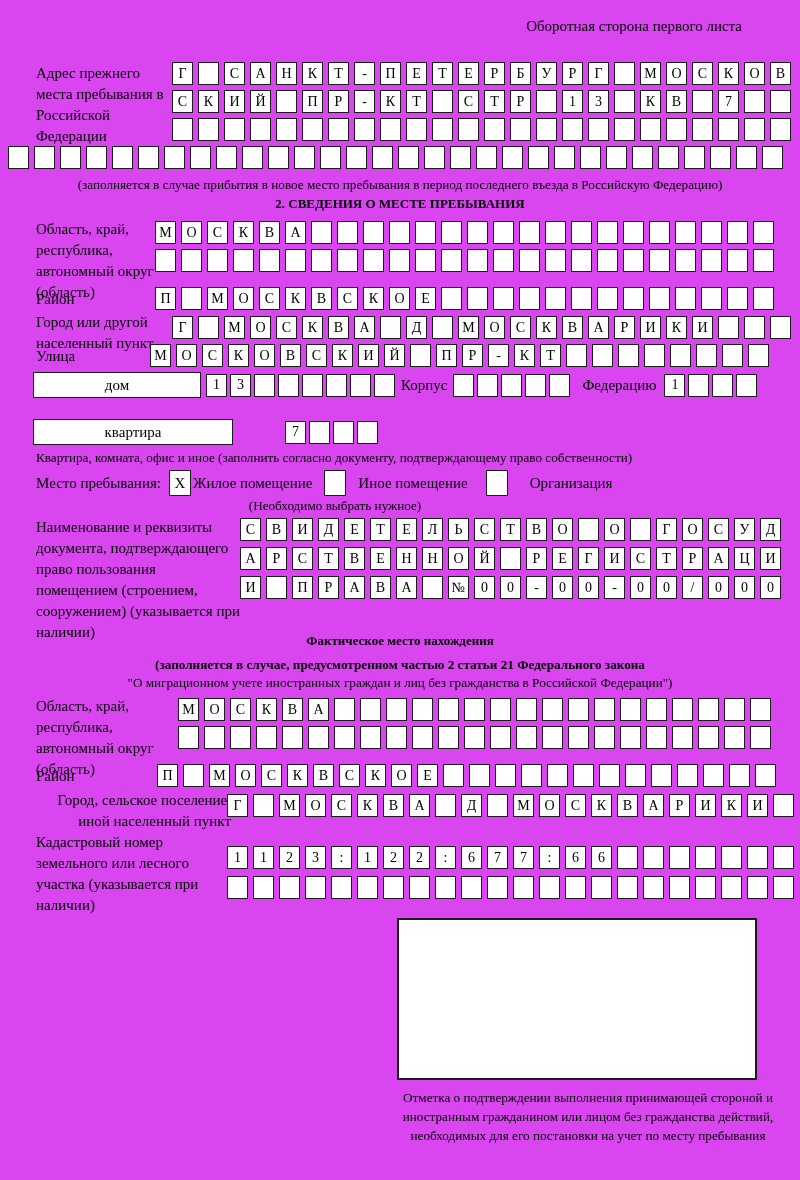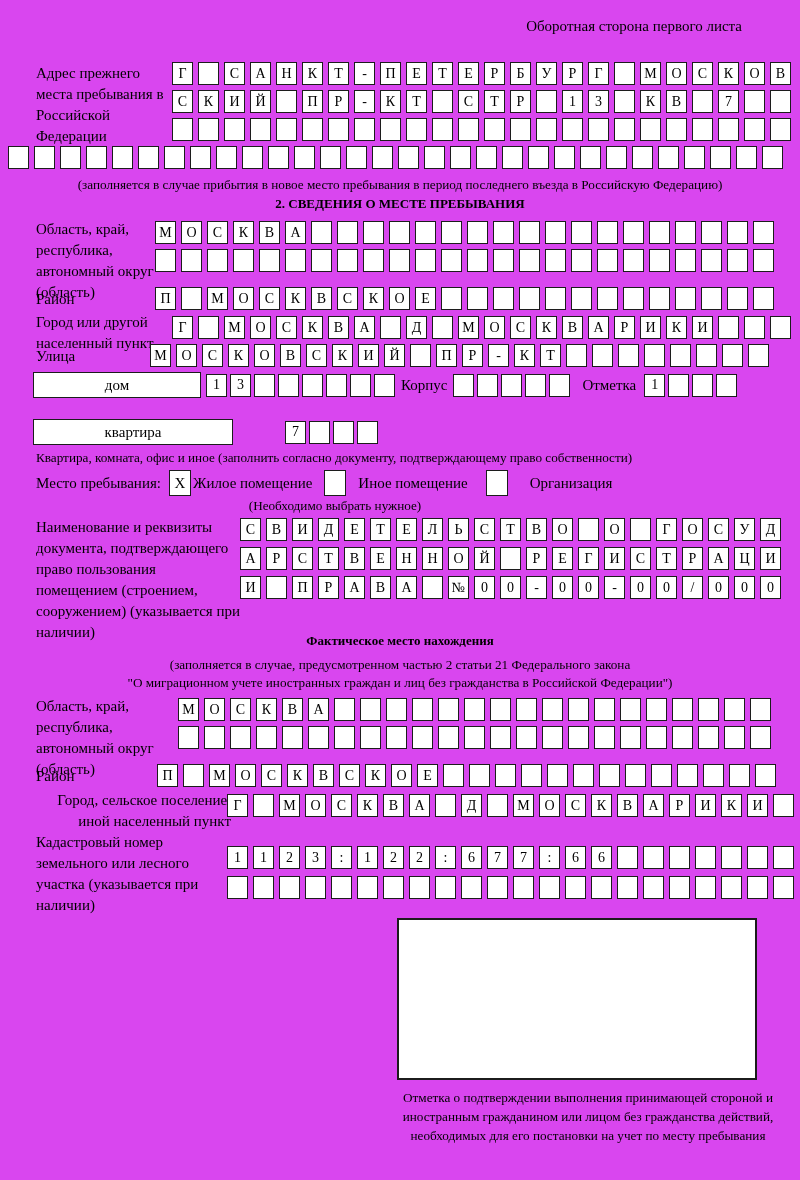--- a/index.html
+++ b/index.html
@@ -303,21 +303,21 @@
         <span class="cell"></span>
       </div>
     <div class="lbl" style="margin:0 6px;">Корпус</div>
     <div class="cellrow tight">
         <span class="cell"></span>
         <span class="cell"></span>
         <span class="cell"></span>
         <span class="cell"></span>
         <span class="cell"></span>
       </div>
-    <div class="lbl" style="margin:0 8px 0 12px;">Отметка</div>
+    <div class="lbl" style="margin:0 8px 0 12px;">Федерацию</div>
     <div class="cellrow tight">
         <span class="cell">1</span>
         <span class="cell"></span>
         <span class="cell"></span>
         <span class="cell"></span>
       </div>
   </div>
 
   <div class="abs inline-row" style="left:33px; top:419px;gap:45px;">
     <div class="widebox" style="width:200px;">квартира</div>
@@ -406,21 +406,21 @@
       <span class="cell">-</span>
       <span class="cell">0</span>
       <span class="cell">0</span>
       <span class="cell">/</span>
       <span class="cell">0</span>
       <span class="cell">0</span>
       <span class="cell">0</span>
     </div>
 
   <div class="abs title center" style="top:633px;">Фактическое место нахождения</div>
-  <div class="abs note center" style="top:656px;">(заполняется в случае, предусмотренном частью 2 статьи 21 Федерального закона</div>
+  <div class="abs note center" style="top:656px;font-weight:bold;">(заполняется в случае, предусмотренном частью 2 статьи 21 Федерального закона</div>
   <div class="abs note center" style="top:674px;">"О миграционном учете иностранных граждан и лиц без гражданства в Российской Федерации")</div>
 
   <div class="abs lbl" style="left:36px; top:696px; width:155px;">Область, край, республика, автономный округ (область)</div>
   <div class="abs cellrow" style="left:178px; top:698px;">
       <span class="cell">М</span>
       <span class="cell">О</span>
       <span class="cell">С</span>
       <span class="cell">К</span>
       <span class="cell">В</span>
       <span class="cell">А</span>

